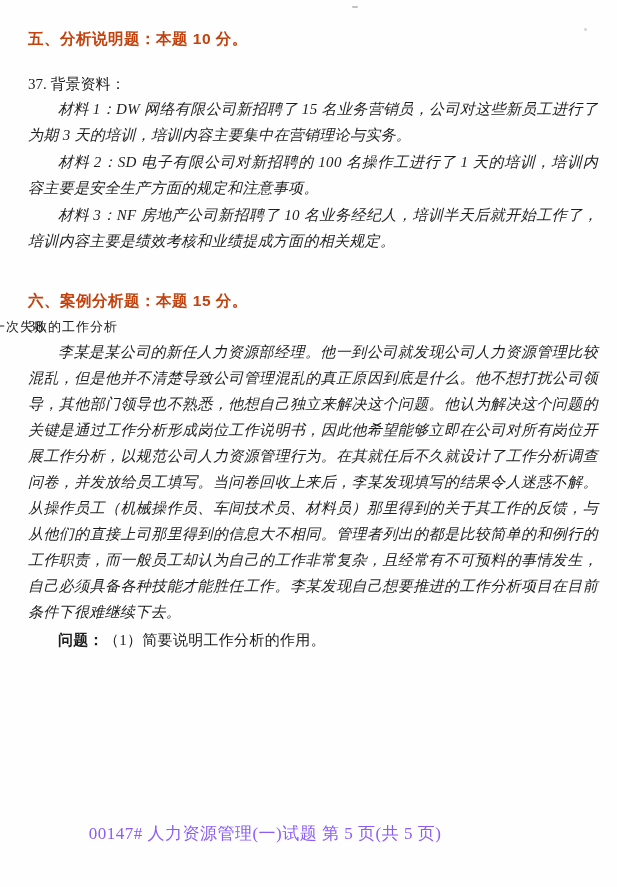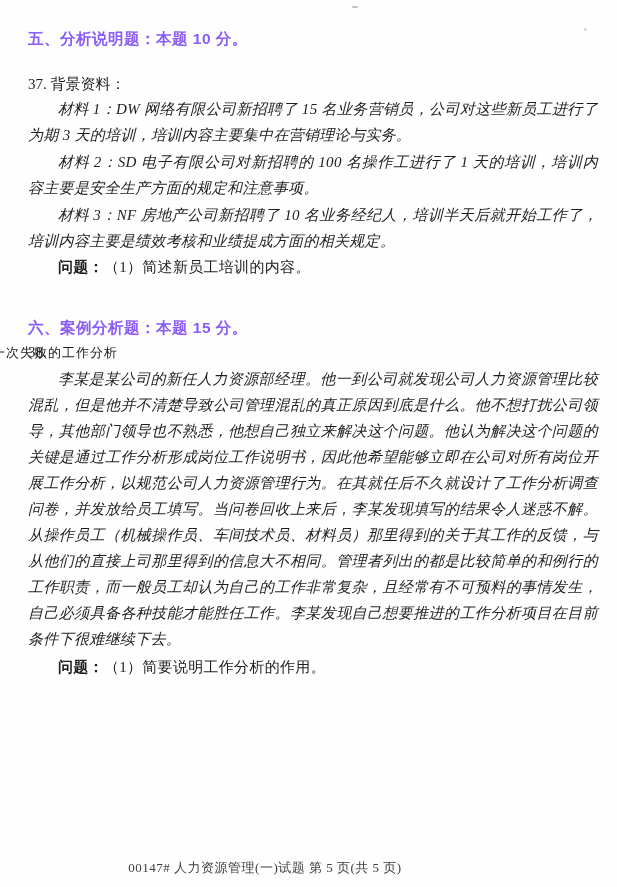--- a/index.html
+++ b/index.html
@@ -22,21 +22,21 @@
     top: 26px;
     width: 570px;
     font-size: 15px;
     line-height: 25.5px;
   }
   p { margin: 0; }
   .sec-heading {
     font-family: "Liberation Sans", "DejaVu Sans", sans-serif;
     font-weight: 700;
     font-size: 15.5px;
-    color: #8b5cf6;
+    color: #c2410c;
     letter-spacing: 0.5px;
   }
   .sec-six { margin-top: 34px; }
   .item-heading { font-size: 15px; margin-top: 20px; }
   .material {
     text-indent: 2em;
     text-align: justify;
     letter-spacing: 0.3px;
   }
   .material + .material { margin-top: 2px; }
@@ -71,26 +71,26 @@
   }
   .case-body {
     text-indent: 2em;
     text-align: justify;
     line-height: 26px;
     letter-spacing: 0.3px;
   }
   .q-after-case { margin-top: 2px; }
   .footer {
     position: absolute;
-    top: 859px;
+    top: 822px;
     left: 0;
     width: 530px;
     text-align: center;
-    font-size: 13px;
-    color: #404040;
+    font-size: 17px;
+    color: #8b5cf6;
     letter-spacing: 0.5px;
   }
   .smudge {
     position: absolute;
     background: #c2c2c2;
     border-radius: 1px;
   }
   .smudge-a { left: 352px; top: 6px;  width: 6px; height: 2px; }
   .smudge-b { left: 584px; top: 28px; width: 3px; height: 3px; opacity: .6; }
 </style>
@@ -106,21 +106,20 @@
     <p class="sec-heading">五、分析说明题：本题 10 分。</p>
 
     <p class="item-heading">37. 背景资料：</p>
 
     <p class="material kai">材料 1：DW 网络有限公司新招聘了 15 名业务营销员，公司对这些新员工进行了为期 3 天的培训，培训内容主要集中在营销理论与实务。</p>
 
     <p class="material kai">材料 2：SD 电子有限公司对新招聘的 100 名操作工进行了 1 天的培训，培训内容主要是安全生产方面的规定和注意事项。</p>
 
     <p class="material kai">材料 3：NF 房地产公司新招聘了 10 名业务经纪人，培训半天后就开始工作了，培训内容主要是绩效考核和业绩提成方面的相关规定。</p>
 
-    <p class="question-line q-first"><span class="q-label">问题：</span><span>（1）简述新员工培训的内容。</span></p>
 
 
     <p class="sec-heading sec-six">六、案例分析题：本题 15 分。</p>
 
     <div class="case-title-row">
       <span class="item-number">38.</span>
       <span class="case-title">一次失败的工作分析</span>
     </div>
 
     <p class="case-body kai">李某是某公司的新任人力资源部经理。他一到公司就发现公司人力资源管理比较混乱，但是他并不清楚导致公司管理混乱的真正原因到底是什么。他不想打扰公司领导，其他部门领导也不熟悉，他想自己独立来解决这个问题。他认为解决这个问题的关键是通过工作分析形成岗位工作说明书，因此他希望能够立即在公司对所有岗位开展工作分析，以规范公司人力资源管理行为。在其就任后不久就设计了工作分析调查问卷，并发放给员工填写。当问卷回收上来后，李某发现填写的结果令人迷惑不解。从操作员工（机械操作员、车间技术员、材料员）那里得到的关于其工作的反馈，与从他们的直接上司那里得到的信息大不相同。管理者列出的都是比较简单的和例行的工作职责，而一般员工却认为自己的工作非常复杂，且经常有不可预料的事情发生，自己必须具备各种技能才能胜任工作。李某发现自己想要推进的工作分析项目在目前条件下很难继续下去。</p>

